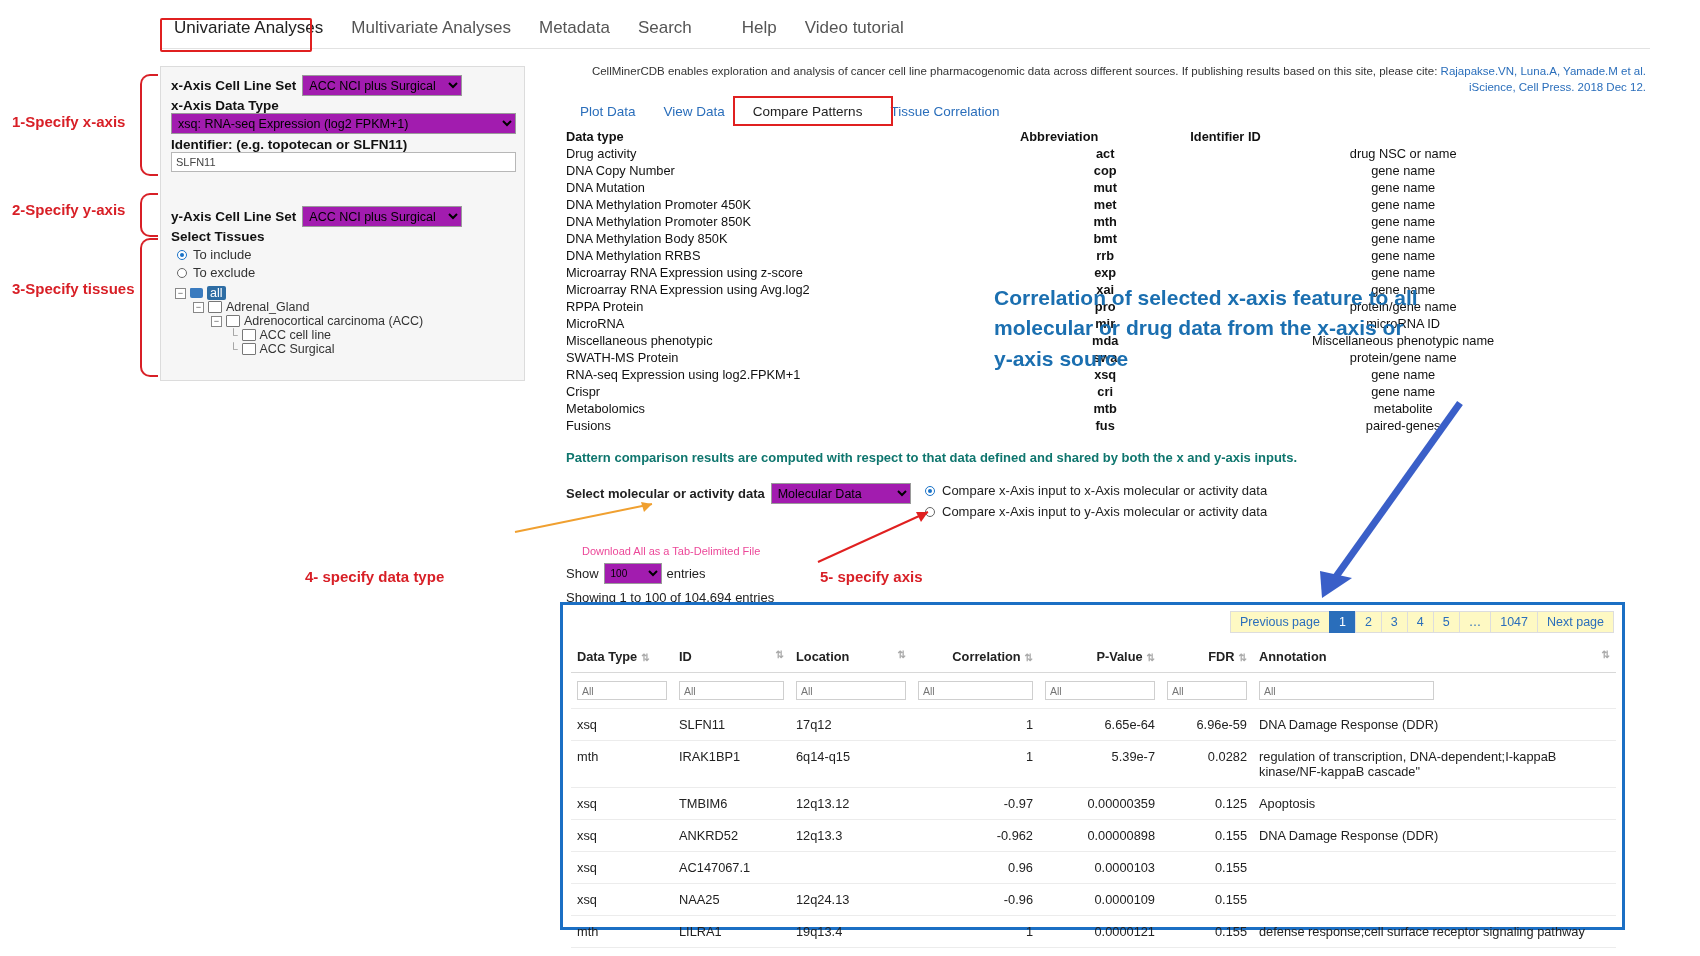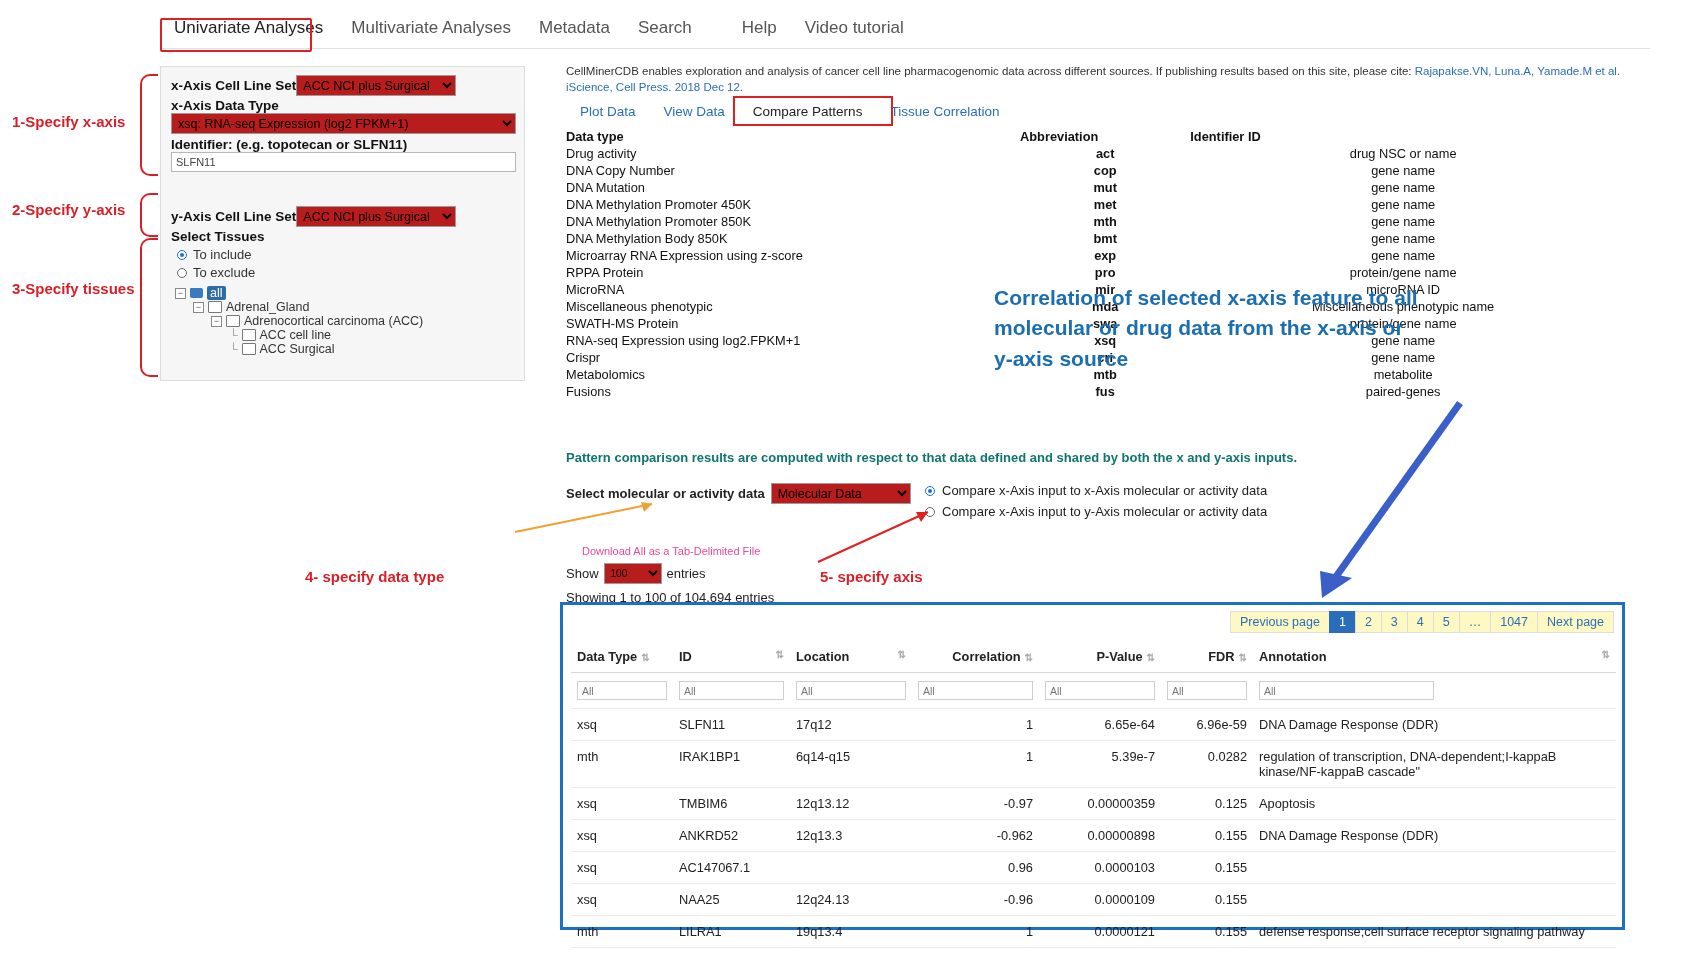--- a/index.html
+++ b/index.html
@@ -26,24 +26,24 @@
     position:absolute;left:160px;top:18px;width:152px;height:34px;
     border:2px solid #e02020;border-radius:2px;box-sizing:border-box;
   }
   
   .left-panel{
     position:absolute;left:160px;top:66px;width:365px;height:315px;
     background:#f6f6f6;border:1px solid #dcdcdc;box-sizing:border-box;
     padding:8px 10px;
   }
   .lbl-bold{font-weight:bold;font-size:13.5px;color:#111;display:block;}
-  .row{display:flex;align-items:center;margin-bottom:2px;}
+  .row{display:flex;align-items:center;gap:6px;margin-bottom:2px;}
   select.sel{
     font-family:"Liberation Sans", sans-serif;font-size:12.5px;
-    border:1px solid #9a9a9a;background:#b91c1c;height:21px;padding:1px 2px;
+    border:1px solid #9a9a9a;background:#a21caf;height:21px;padding:1px 2px;
   }
   .sel-wide{width:345px;}
   .sel-mid{width:160px;}
   input.txt{
     width:345px;height:20px;border:1px solid #b7b7b7;background:#fff;
     font-family:"Liberation Sans", sans-serif;font-size:11px;color:#444;
     padding:1px 4px;box-sizing:border-box;
   }
   .spacer-lg{height:34px;}
   .radio-line{display:flex;align-items:center;gap:6px;margin:3px 0 3px 6px;font-size:13px;color:#333;}
@@ -72,21 +72,21 @@
     display:inline-block;width:12px;height:10px;border:1px solid #777;background:#fff;border-radius:1px;
   }
   .sel-blue{background:#2e6da4;color:#fff;padding:0 3px;border-radius:2px;}
   .elbow{color:#999;font-size:12px;}
   
   .annot{position:absolute;font-weight:bold;color:#d81f26;font-size:15px;white-space:nowrap;}
   .bracket{position:absolute;border:2px solid #d81f26;border-right:none;border-radius:10px 0 0 10px;}
   
   .cite{
     position:absolute;left:566px;top:64px;width:1080px;font-size:11.5px;color:#333;
-    text-align:left;line-height:1.35;
+    text-align:right;line-height:1.35;
   }
   .cite a{color:#2a6ebb;text-decoration:none;}
   .subtabs{
     position:absolute;left:566px;top:100px;display:flex;gap:0;font-size:13.5px;
   }
   .subtab{color:#2a6ebb;padding:4px 14px;white-space:nowrap;}
   .subtab.active{color:#222;}
   .subtab-highlight{
     position:absolute;left:733px;top:96px;width:160px;height:30px;
     border:2px solid #e02020;box-sizing:border-box;
@@ -277,22 +277,32 @@
         <td class="col-a">DNA Methylation Promoter 850K</td>
         <td class="col-b">mth</td>
         <td class="col-c">gene name</td>
       </tr>
     <tr>
         <td class="col-a">DNA Methylation Body 850K</td>
         <td class="col-b">bmt</td>
         <td class="col-c">gene name</td>
       </tr>
     <tr>
+        <td class="col-a">DNA Methylation RRBS</td>
+        <td class="col-b">rrb</td>
+        <td class="col-c">gene name</td>
+      </tr>
+    <tr>
         <td class="col-a">Microarray RNA Expression using z-score</td>
         <td class="col-b">exp</td>
+        <td class="col-c">gene name</td>
+      </tr>
+    <tr>
+        <td class="col-a">Microarray RNA Expression using Avg.log2</td>
+        <td class="col-b">xai</td>
         <td class="col-c">gene name</td>
       </tr>
     <tr>
         <td class="col-a">RPPA Protein</td>
         <td class="col-b">pro</td>
         <td class="col-c">protein/gene name</td>
       </tr>
     <tr>
         <td class="col-a">MicroRNA</td>
         <td class="col-b">mir</td>

